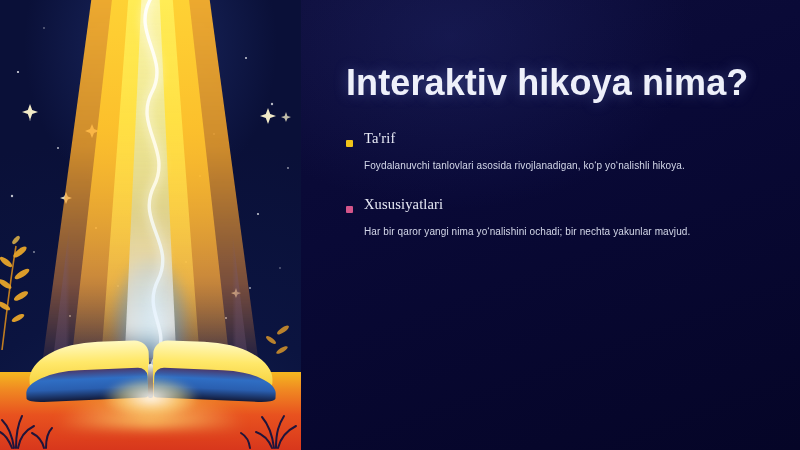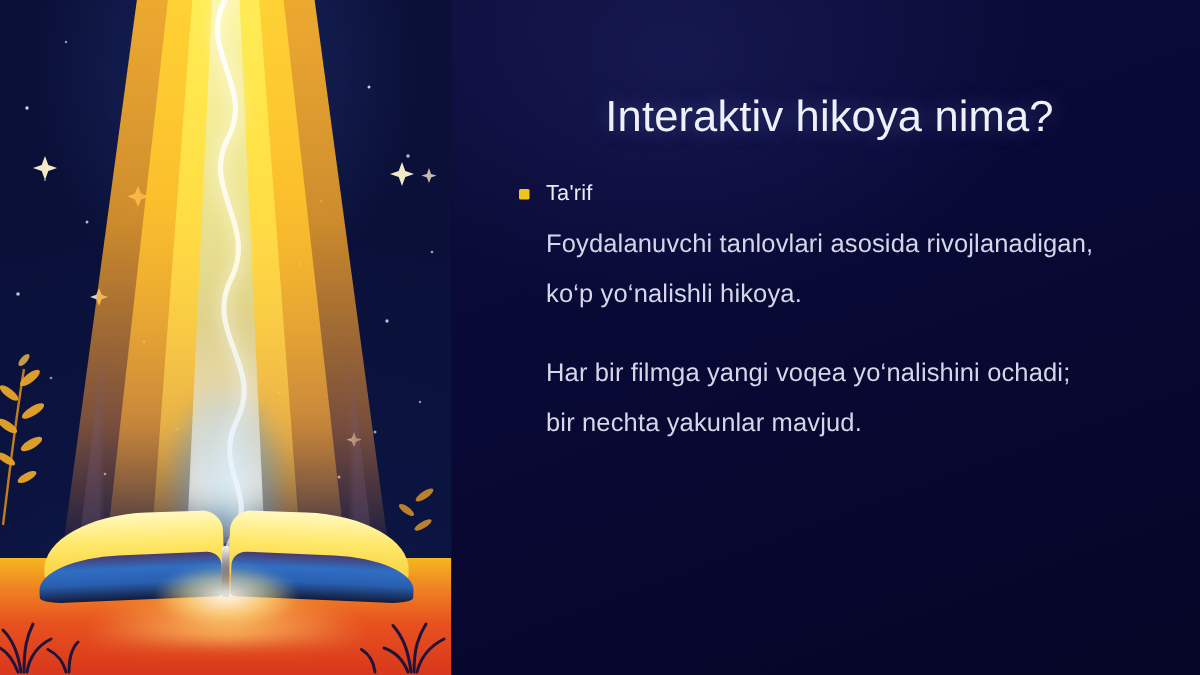--- a/index.html
+++ b/index.html
@@ -71,28 +71,28 @@
   
   #content {
     position:relative; width:499px; height:450px;
     background:linear-gradient(160deg,#0d0d3a 0%,#090936 40%,#050527 100%);
     padding:62px 40px 0 45px;
   }
   #content::before{ content:""; position:absolute; left:0; top:0; width:100%; height:100%;
     background:radial-gradient(ellipse 70% 55% at 30% 8%, rgba(40,48,120,.35), rgba(0,0,0,0) 70%); pointer-events:none; }
   .inner{ position:relative; z-index:2; }
 
-  #title{ font-size:29px; font-weight:400; color:#eef0fa; letter-spacing:.1px;
-    text-shadow:0 0 14px rgba(150,170,255,.35); margin-bottom:26px;text-align:center; }
+  #title{ font-size:36px; font-weight:700; color:#eef0fa; letter-spacing:.1px;
+    text-shadow:0 0 14px rgba(150,170,255,.35); margin-bottom:26px; }
 
   .sec{ margin-bottom:20px; }
-  .sec-head{ display:flex; align-items:center; gap:11px; margin-bottom:9px; }
+  .sec-head{ display:flex; align-items:flex-end; gap:11px; margin-bottom:9px;font-family:Liberation Serif, serif; }
   .dot{ width:7px; height:7px; flex:0 0 7px; border-radius:1px; }
   .sec-title{ font-size:14.5px; color:#e9ebf6; font-weight:400; letter-spacing:.15px; }
-  .sec-body{ margin-left:18px; font-size:17px; line-height:1.95; color:#d3d7e8;
+  .sec-body{ margin-left:18px; font-size:10px; line-height:1.95; color:#d3d7e8;
     max-width:372px; letter-spacing:.1px; }
 </style>
 </head>
 <body>
 
 <div id="slide">
 
   <div id="illus">
     <div class="sky-glow"></div>
 
@@ -214,21 +214,25 @@
 
       <div class="sec">
         <div class="sec-head">
           <span class="dot" style="background:#f0c419"></span>
           <span class="sec-title">Ta'rif</span>
         </div>
         <div class="sec-body">Foydalanuvchi tanlovlari asosida rivojlanadigan, ko‘p yo‘nalishli hikoya.</div>
       </div>
 
       <div class="sec">
-        <div class="sec-body">Har bir filmga yangi voqea yo‘nalishini ochadi; bir nechta yakunlar mavjud.</div>
+        <div class="sec-head">
+          <span class="dot" style="background:#d4558a"></span>
+          <span class="sec-title">Xususiyatlari</span>
+        </div>
+        <div class="sec-body">Har bir qaror yangi nima yo‘nalishini ochadi; bir nechta yakunlar mavjud.</div>
       </div>
 
       <div class="sec">
       </div>
 
     </div>
   </div>
 
 </div>
 

